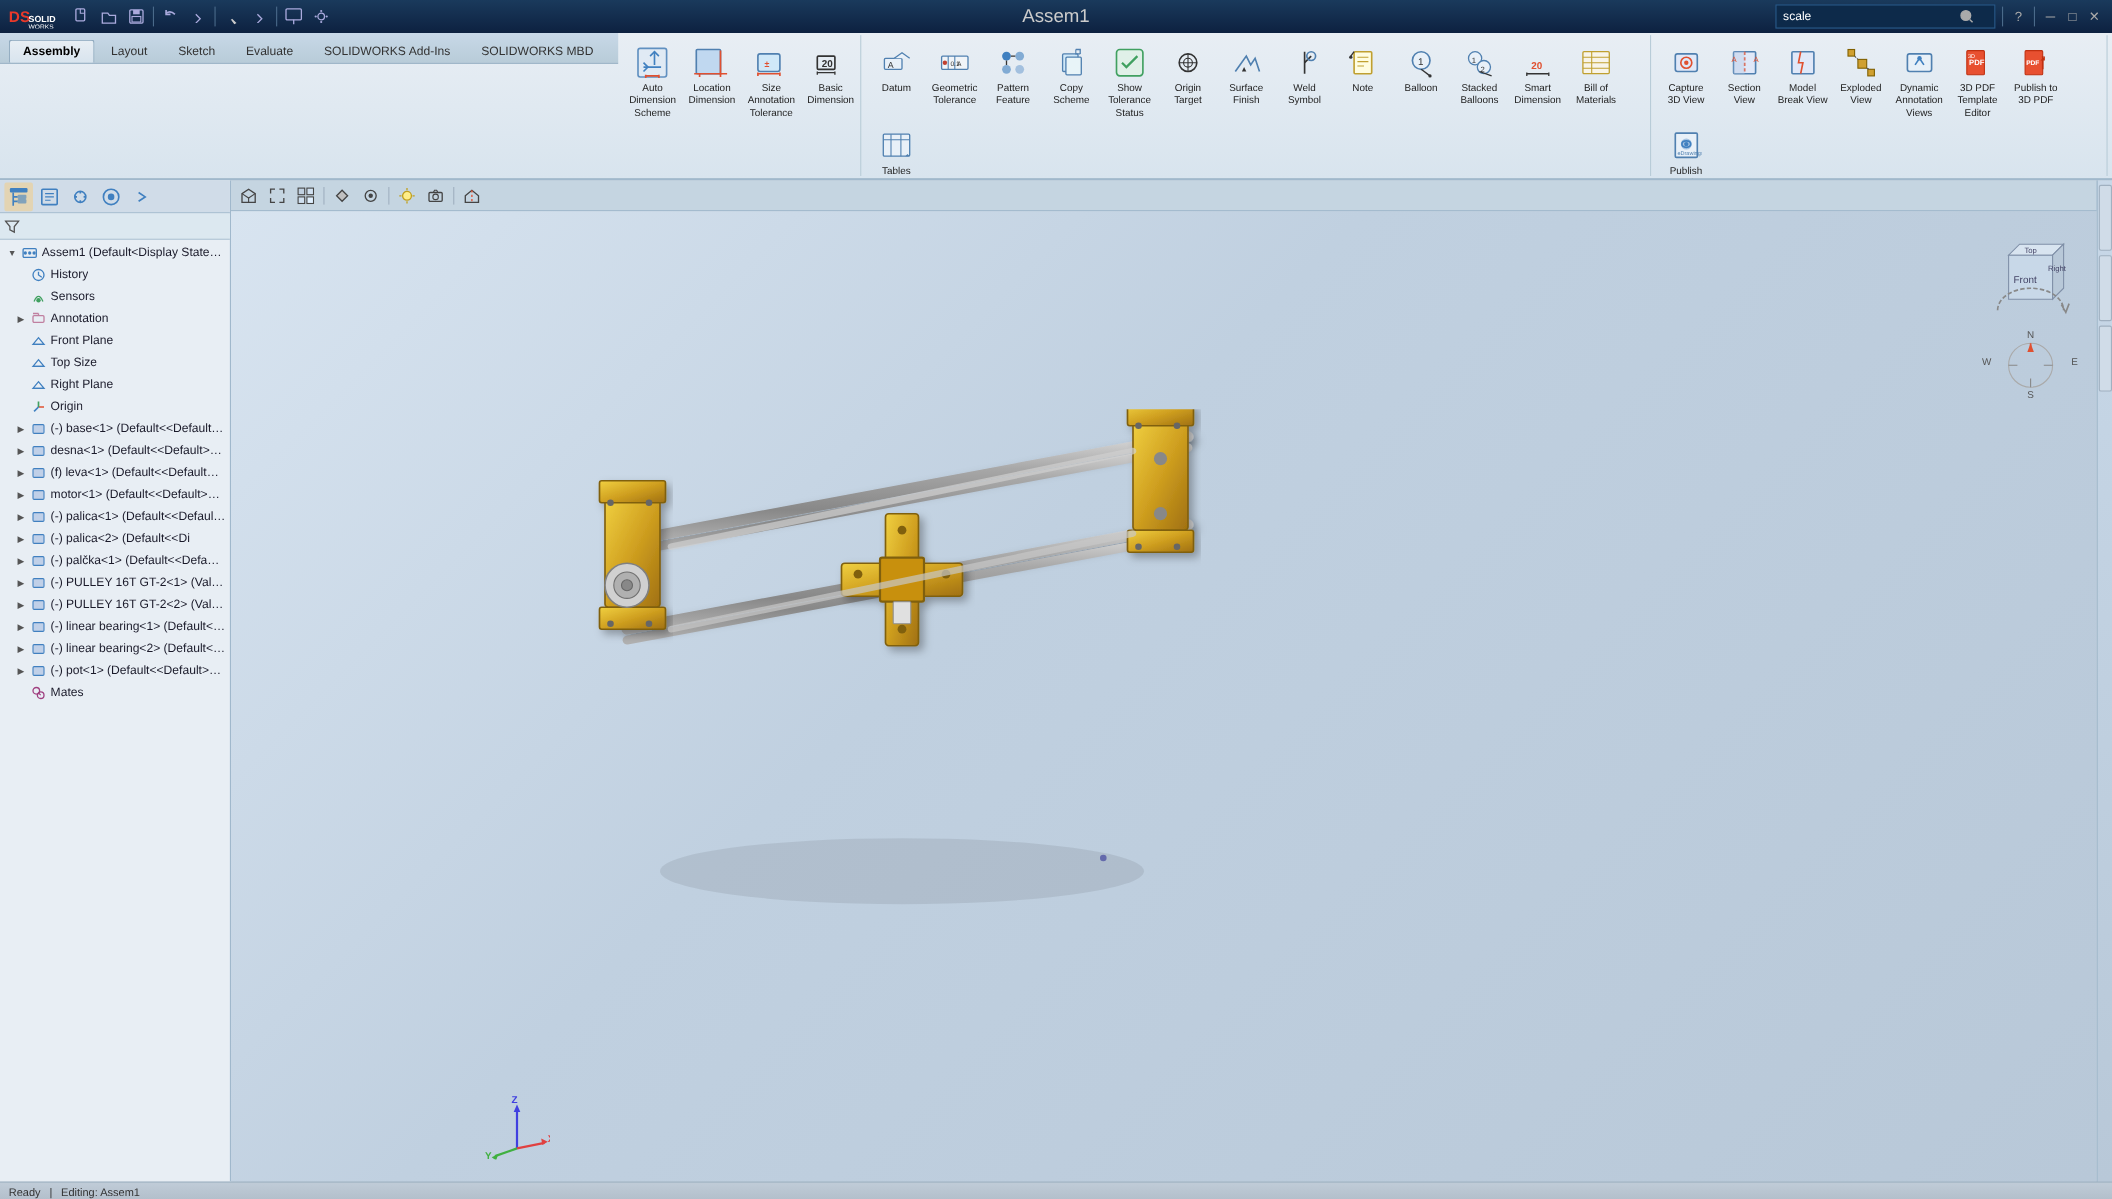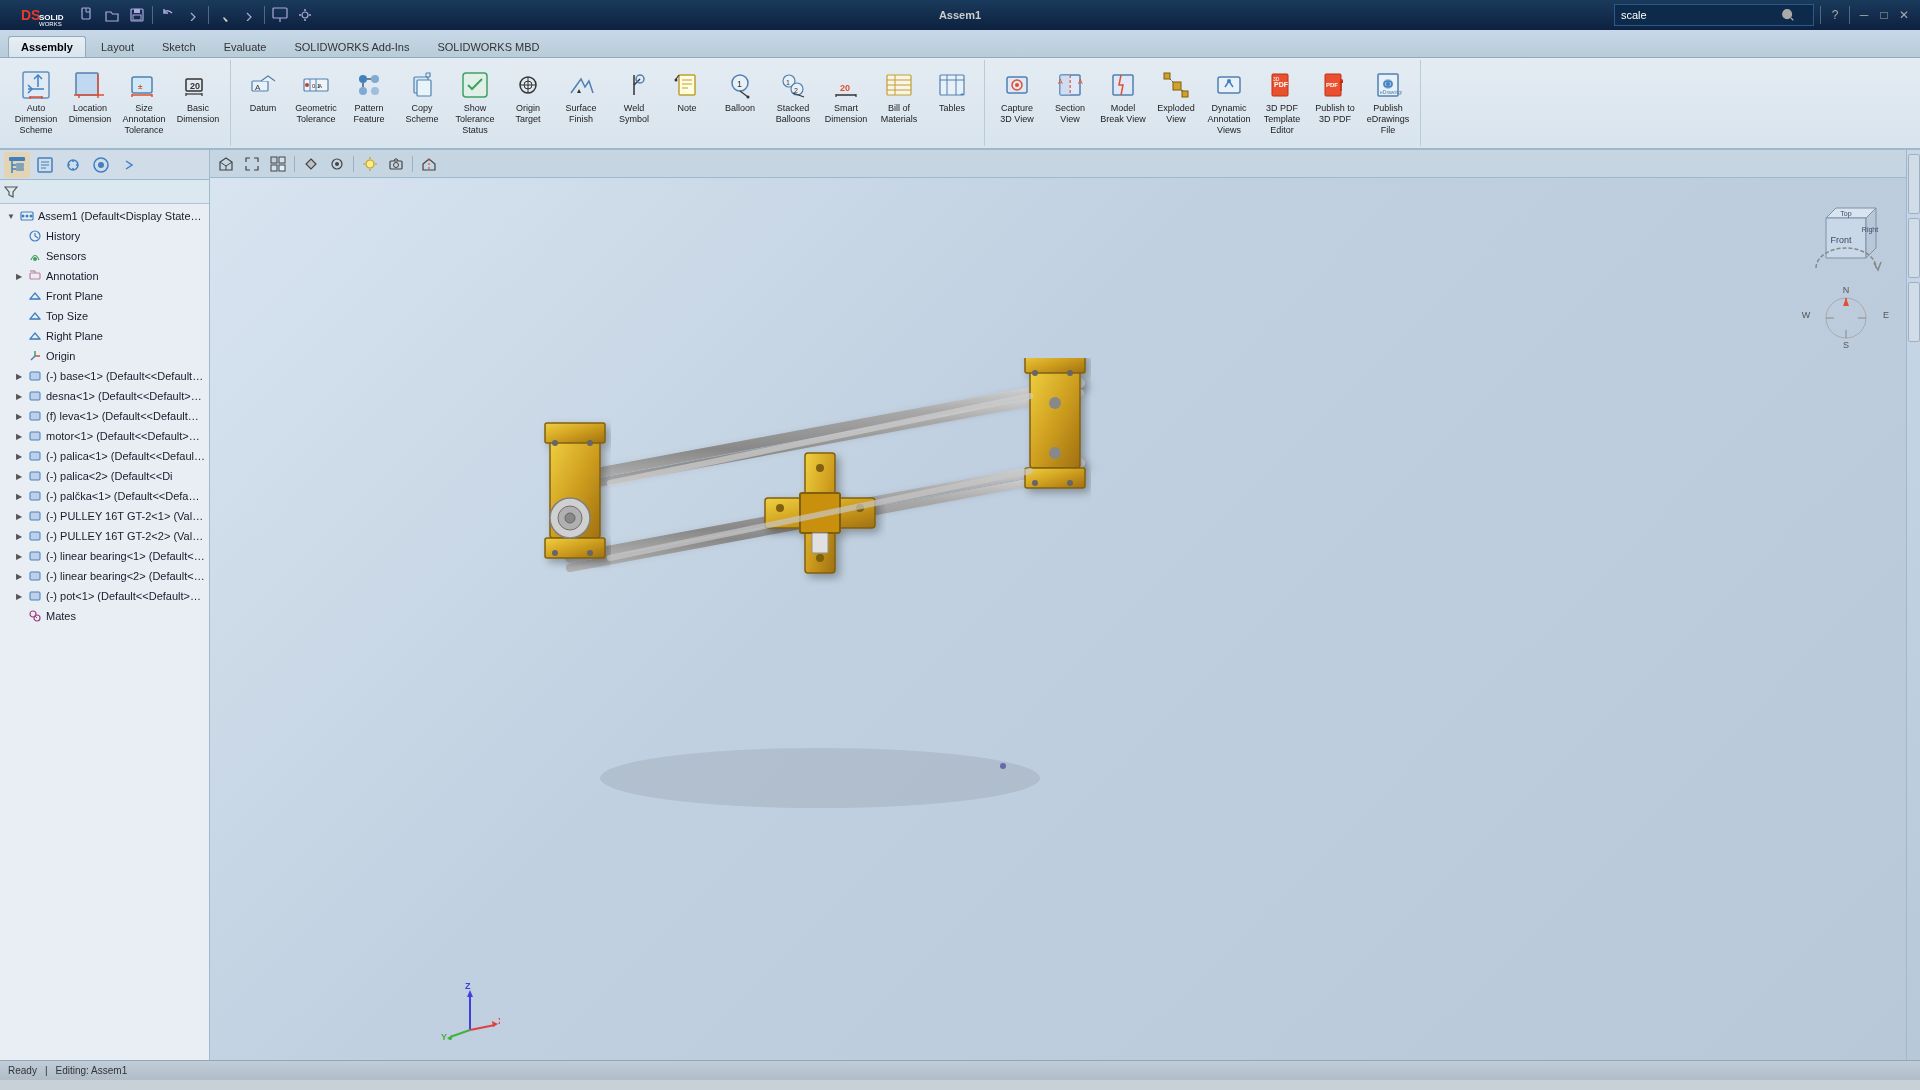--- a/index.html
+++ b/index.html
@@ -5,35 +5,35 @@
     * { margin: 0; padding: 0; box-sizing: border-box; }
     body { width: 1920px; height: 1090px; overflow: hidden; font-family: 'Segoe UI', Arial, sans-serif; font-size: 11px; background: #c8d0d8; }
 
     
     #titlebar {
       width: 100%; height: 30px; background: linear-gradient(to bottom, #1a3a5c, #0d2140);
       display: flex; align-items: center; justify-content: space-between;
       padding: 0 8px; color: white;
     }
     #titlebar .left { display: flex; align-items: center; gap: 6px; }
-    #titlebar .logo { width: 48px; height: 22px; display: flex; align-items: center; margin-left: 13px; }
+    #titlebar .logo { width: 48px; height: 22px; display: flex; align-items: center; }
     #titlebar .logo svg { width: 48px; height: 22px; }
-    #titlebar .title { font-size: 11px; font-weight: 700; color: #ccc; position: absolute; left: 50%; transform: translateX(-50%); }
+    #titlebar .title { font-size: 17px; font-weight: 400; color: #ccc; position: absolute; left: 50%; transform: translateX(-50%); }
     #titlebar .right { display: flex; align-items: center; gap: 4px; margin-left: auto; }
     .title-btn { width: 16px; height: 16px; display: flex; align-items: center; justify-content: center; cursor: pointer; color: #aaa; font-size: 12px; }
     .search-box { display: flex; align-items: center; background: #0d2a4a; border: 1px solid #2a5a8a; height: 22px; padding: 0 6px; width: 200px; }
     .search-box input { background: transparent; border: none; outline: none; color: white; font-size: 11px; width: 160px; }
     .search-box svg { width: 14px; height: 14px; fill: #aaa; }
     .qa-btn { width: 24px; height: 24px; display: flex; align-items: center; justify-content: center; cursor: pointer; border-radius: 2px; color: #ccc; }
     .qa-separator { width: 1px; height: 18px; background: #4a6a8a; margin: 0 2px; }
 
     
     #ribbon {
-      width: 100%; height: 120px; background: linear-gradient(to bottom, #e8eef4, #d8e4ee);
-      border-bottom: 2px solid #a0b8cc; display: flex; flex-direction: column;
+      width: 100%; height: 134px; background: linear-gradient(to bottom, #e8eef4, #d8e4ee);
+      border-bottom: 2px solid #a0b8cc; display: flex; flex-direction: row;
     }
     #ribbon-tabs {
       height: 28px; background: linear-gradient(to bottom, #c8d8e8, #b8ccd8);
       display: flex; align-items: flex-end; padding: 0 8px; border-bottom: 1px solid #90aabf;
     }
     .rtab {
       padding: 4px 12px; cursor: pointer; font-size: 11px; color: #333; border-radius: 3px 3px 0 0;
       border: 1px solid transparent; border-bottom: none; margin-right: 2px;
     }
     .rtab.active {

